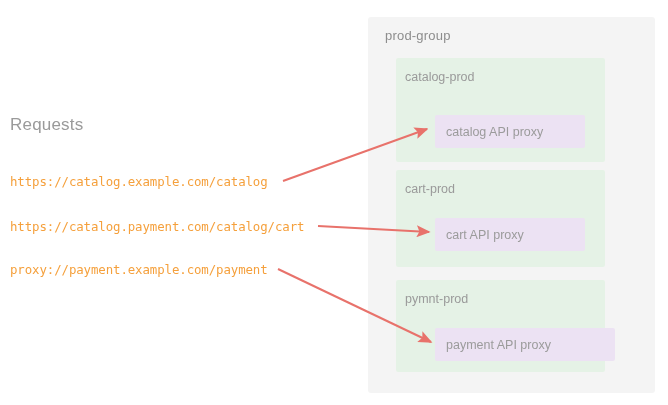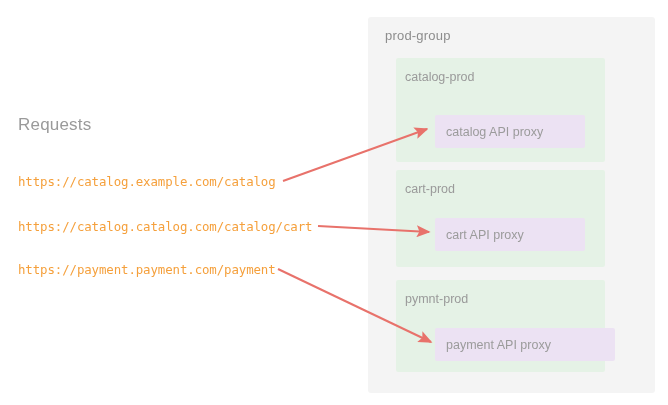--- a/index.html
+++ b/index.html
@@ -18,21 +18,20 @@
     overflow: hidden;
   }
 
   
   #requests-section {
     position: absolute;
     left: 0;
     top: 0;
     width: 360px;
     height: 405px;
-    margin-left: 8px;
   }
   #requests-title {
     position: absolute;
     left: 10px;
     top: 115px;
     font-size: 17px;
     color: #9a9a9a;
     font-family: "Liberation Sans", sans-serif;
     letter-spacing: 0.2px;
     white-space: nowrap;
@@ -125,22 +124,22 @@
 </style>
 </head>
 <body>
 
 <div id="canvas">
 
   <div id="requests-section">
     <div id="requests-title">Requests</div>
 
     <div class="request-url" id="request-url-0">https://catalog.example.com/catalog</div>
-    <div class="request-url" id="request-url-1">https://catalog.catalog.com/catalog/cart</div>
-    <div class="request-url" id="request-url-2">https://payment.payment.com/payment</div>
+    <div class="request-url" id="request-url-1">https://catalog.payment.com/catalog/cart</div>
+    <div class="request-url" id="request-url-2">proxy://payment.example.com/payment</div>
   </div>
 
   <div id="prod-group-panel">
     <div id="prod-group-title">prod-group</div>
 
     <div class="env-box" id="env-box-1">
       <div class="env-label">cart-prod</div>
       <div class="proxy-box" id="proxy-box-1">
         <div class="proxy-label">cart API proxy</div>
       </div>

